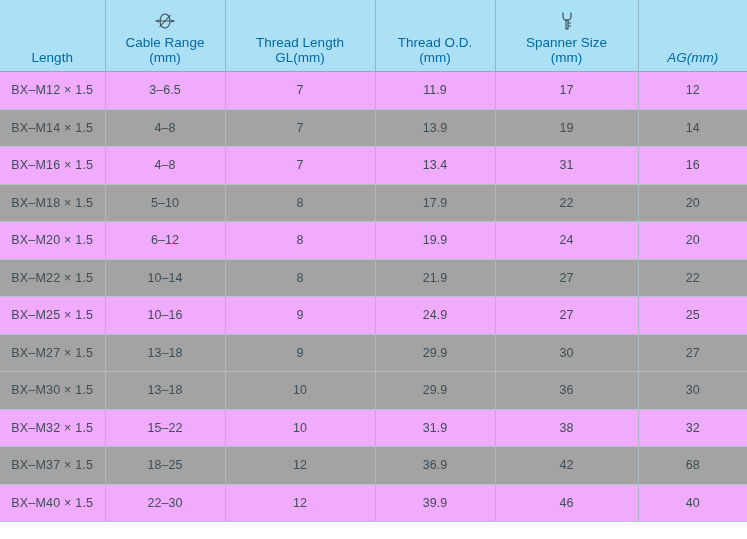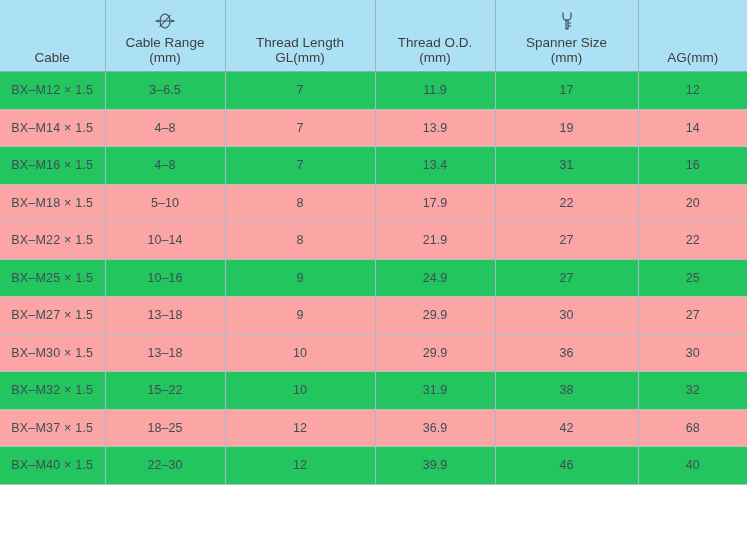--- a/index.html
+++ b/index.html
@@ -17,68 +17,68 @@
   .spec-table col.c-ag{width:109px;}
 
   thead th{
     background:#ace0f5;
     height:65px;
     padding:0 4px 6px 4px;
     vertical-align:bottom;
     font-weight:normal;
     font-size:13.5px;
     line-height:15px;
-    color:#404040;
+    color:#0369a1;
     border-right:1px solid #8fb6c9;
     border-bottom:1px solid #93a8b8;
     text-align:center;
   }
-  thead th:last-child{border-right:none;}
+  thead th:last-child{border-right:none;font-style:italic;}
 
   .th-inner{display:flex;flex-direction:column;align-items:center;justify-content:flex-end;height:100%;}
   .hdr-icon{height:22px;display:flex;align-items:center;justify-content:center;margin-bottom:3px;}
   .hdr-icon svg{display:block;}
   .hdr-label{white-space:pre-line;}
 
   tbody td{
     height:36.5px;
     text-align:center;
     vertical-align:middle;
     font-size:12.5px;
     line-height:14px;
     color:#3f4d55;
     border-right:1px solid #a8b8c4;
     border-bottom:1px solid #b4c2cc;
     padding:0 3px;
     white-space:nowrap;
   }
   tbody td:last-child{border-right:none;}
-  tbody tr.alt td{background:#fca5a5;}
-  tbody tr:not(.alt) td{background:#22c55e;}
+  tbody tr.alt td{background:#a3a3a3;}
+  tbody tr:not(.alt) td{background:#f0abfc;}
   tbody td.thread-cell{letter-spacing:.2px;}
 </style>
 </head>
 <body>
 
 <table class="spec-table">
   <colgroup>
     <col class="c-thread">
       <col class="c-cable">
       <col class="c-len">
     <col class="c-od">
       <col class="c-span">
       <col class="c-ag">
   </colgroup>
 
   <thead>
     <tr>
 
       <th>
         <div class="th-inner">
-          <span class="hdr-label">Cable</span>
+          <span class="hdr-label">Length</span>
         </div>
       </th>
 
       <th>
         <div class="th-inner">
           <span class="hdr-icon">
             <svg width="24" height="20" viewBox="0 0 24 20">
               <ellipse cx="12" cy="10" rx="5" ry="7" fill="none" stroke="#3a4a52" stroke-width="1.1"></ellipse>
               <line x1="6.5" y1="16" x2="17.5" y2="4" stroke="#3a4a52" stroke-width="1.1"></line>
               <line x1="2.5" y1="10" x2="21.5" y2="10" stroke="#3a4a52" stroke-width="0.9"></line>
@@ -155,20 +155,28 @@
         <td>16</td>
       </tr>
       <tr class="alt">
         <td class="thread-cell">BX–M18 × 1.5</td>
         <td>5–10</td>
         <td>8</td>
         <td>17.9</td>
         <td>22</td>
         <td>20</td>
       </tr>
+      <tr>
+        <td class="thread-cell">BX–M20 × 1.5</td>
+        <td>6–12</td>
+        <td>8</td>
+        <td>19.9</td>
+        <td>24</td>
+        <td>20</td>
+      </tr>
       <tr class="alt">
         <td class="thread-cell">BX–M22 × 1.5</td>
         <td>10–14</td>
         <td>8</td>
         <td>21.9</td>
         <td>27</td>
         <td>22</td>
       </tr>
       <tr>
         <td class="thread-cell">BX–M25 × 1.5</td>

